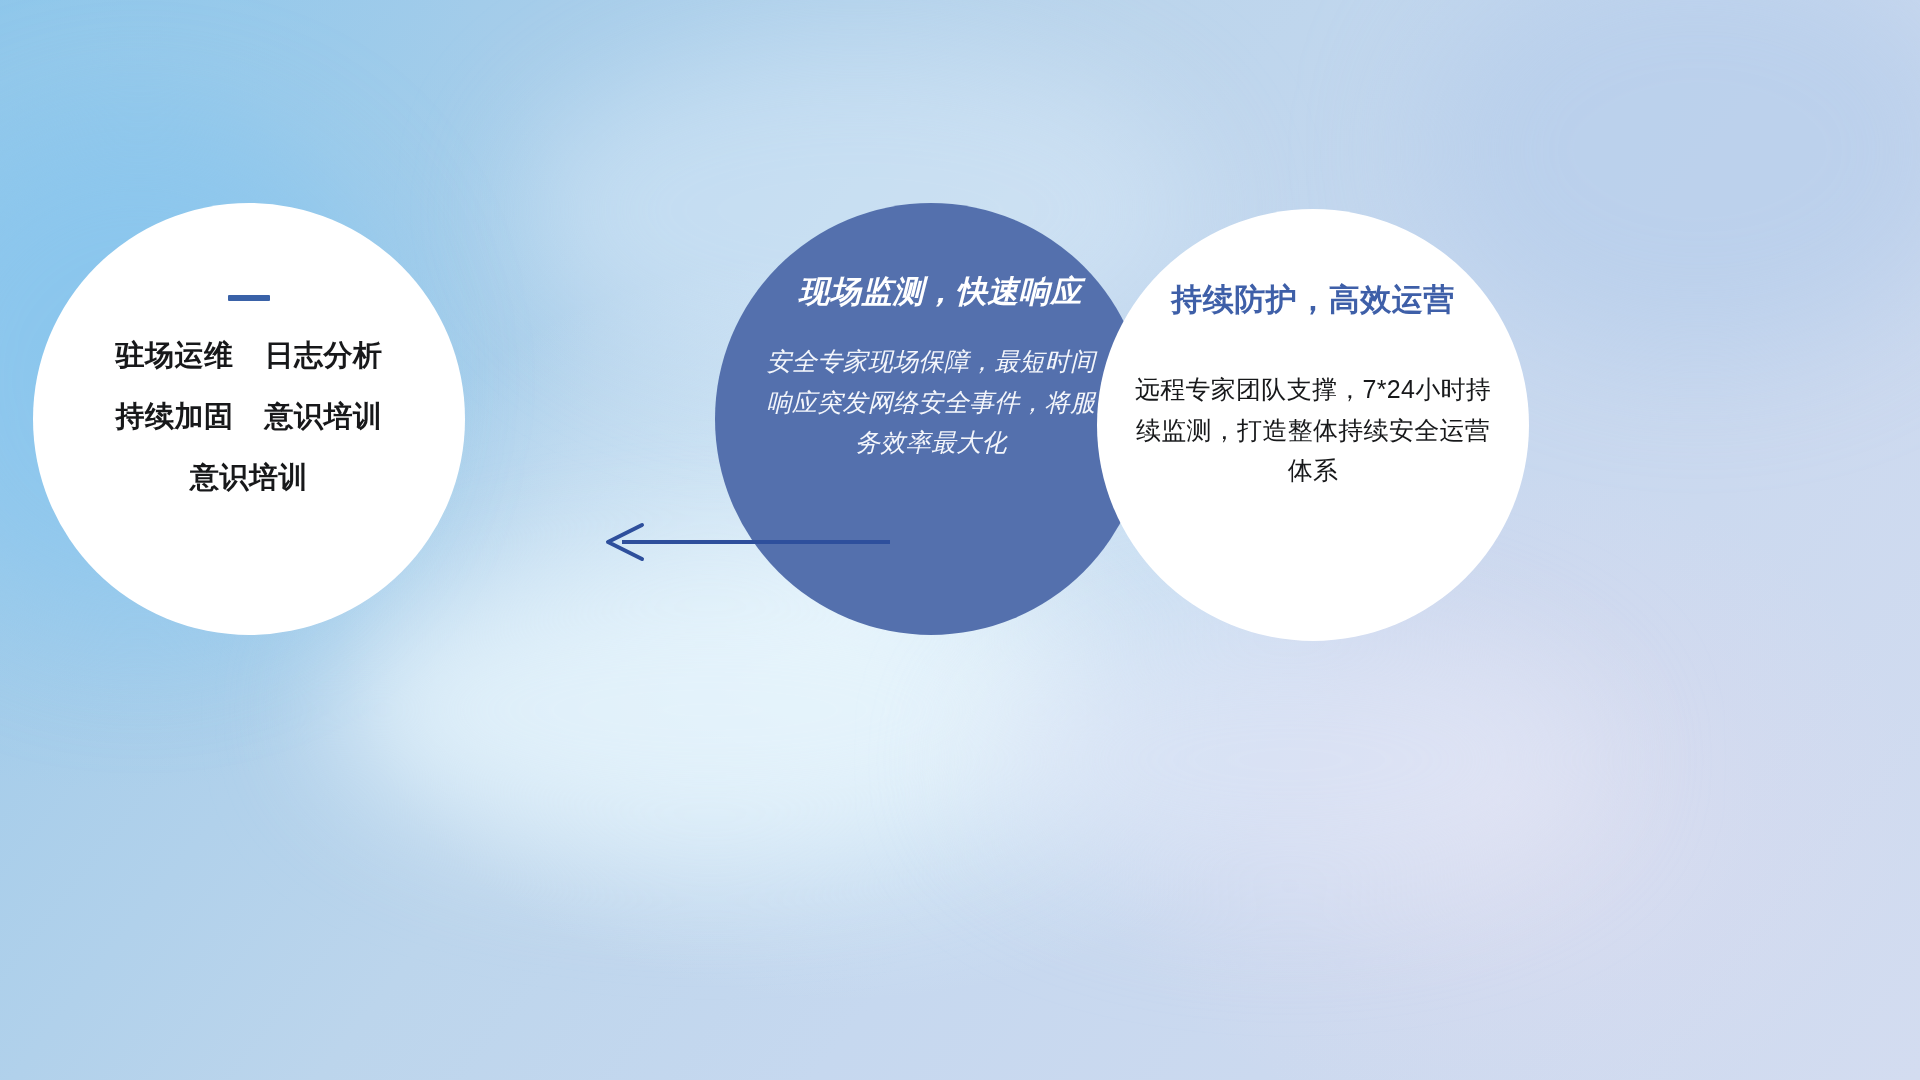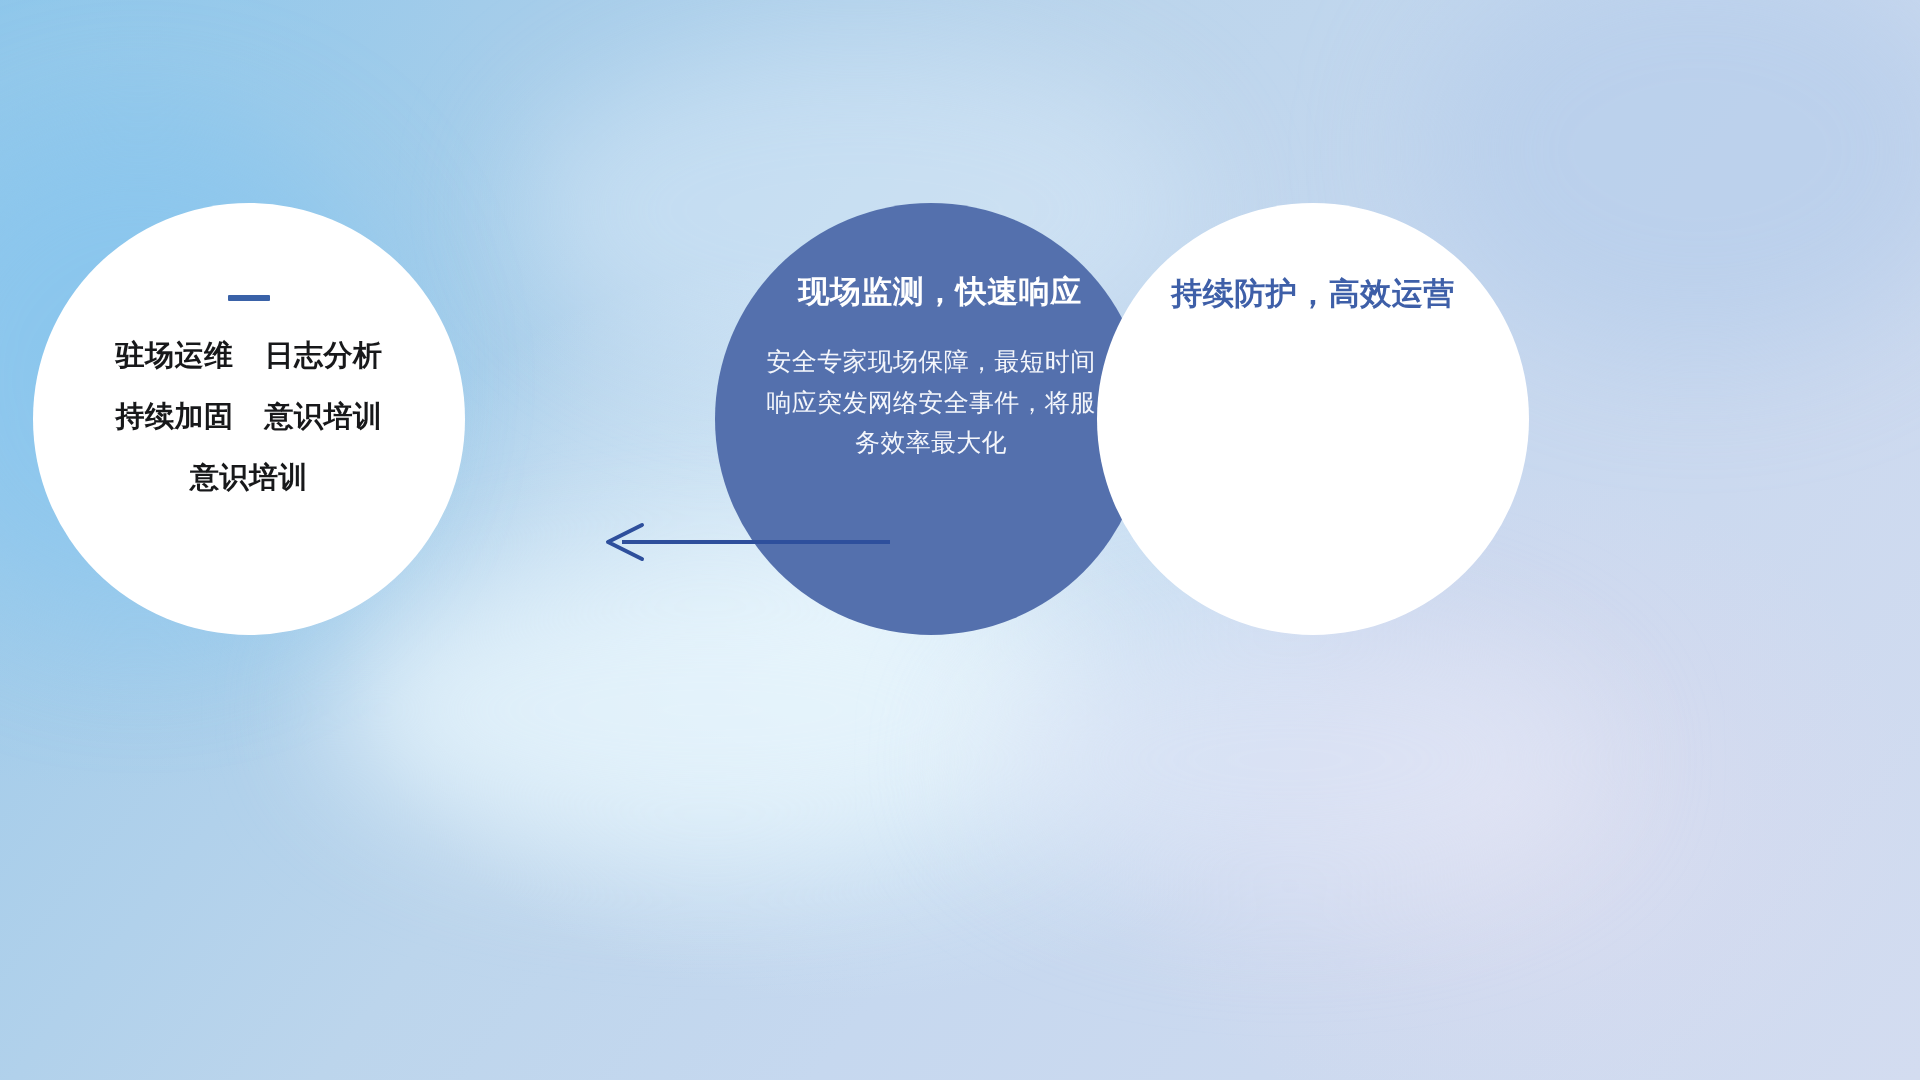--- a/index.html
+++ b/index.html
@@ -52,25 +52,26 @@
   }
 
   .circle-mid {
     left: 715px;
     top: 203px;
     width: 432px;
     height: 432px;
     background: #5470ad;
     z-index: 4;
     overflow: hidden;
+    font-style: italic;
   }
 
   .circle-right {
     left: 1097px;
-    top: 203px;
+    top: 209px;
     width: 432px;
     height: 432px;
     background: #ffffff;
     z-index: 6;
   }
 
   
   .left-inner {
     position: absolute;
     left: 0;
@@ -192,16 +193,17 @@
   <div class="circle circle-mid">
     <div class="mid-inner">
       <div class="mid-title">现场监测，快速响应</div>
       <div class="mid-body">安全专家现场保障，最短时间响应突发网络安全事件，将服务效率最大化</div>
     </div>
   </div>
 
   <div class="circle circle-right">
     <div class="right-inner">
       <div class="right-title">持续防护，高效运营</div>
+      <div class="right-body">远程专家团队支撑，7*24小时持续监测，打造整体持续安全运营体系</div>
     </div>
   </div>
 
 </div>
 
 </body></html>

